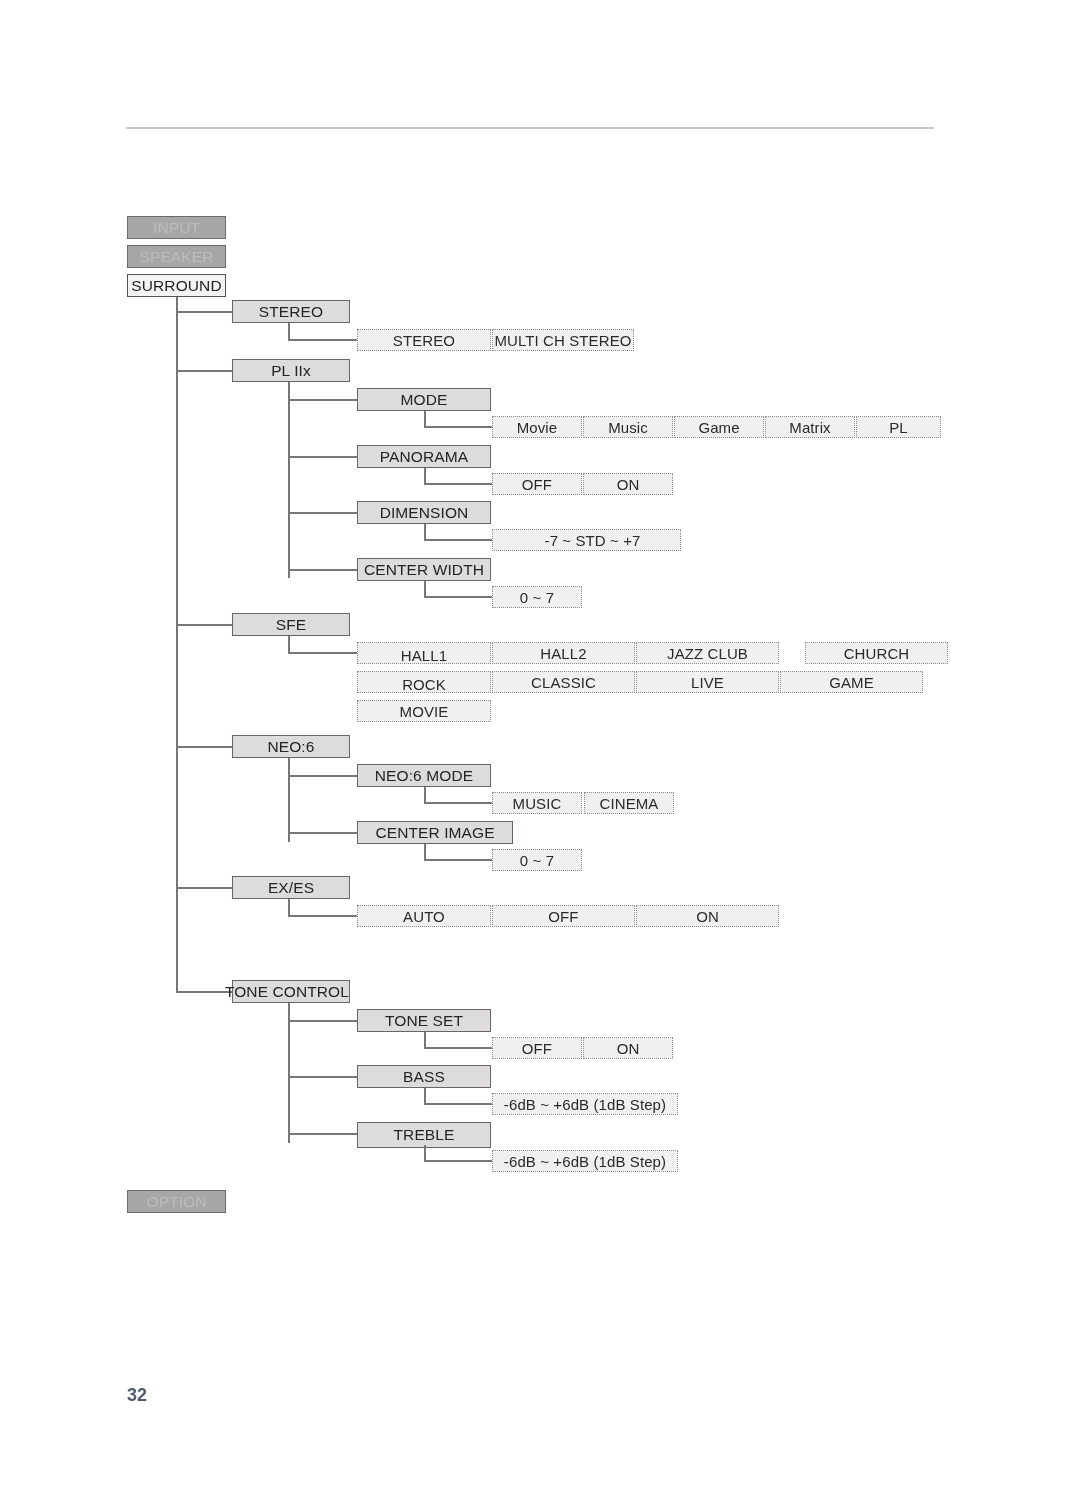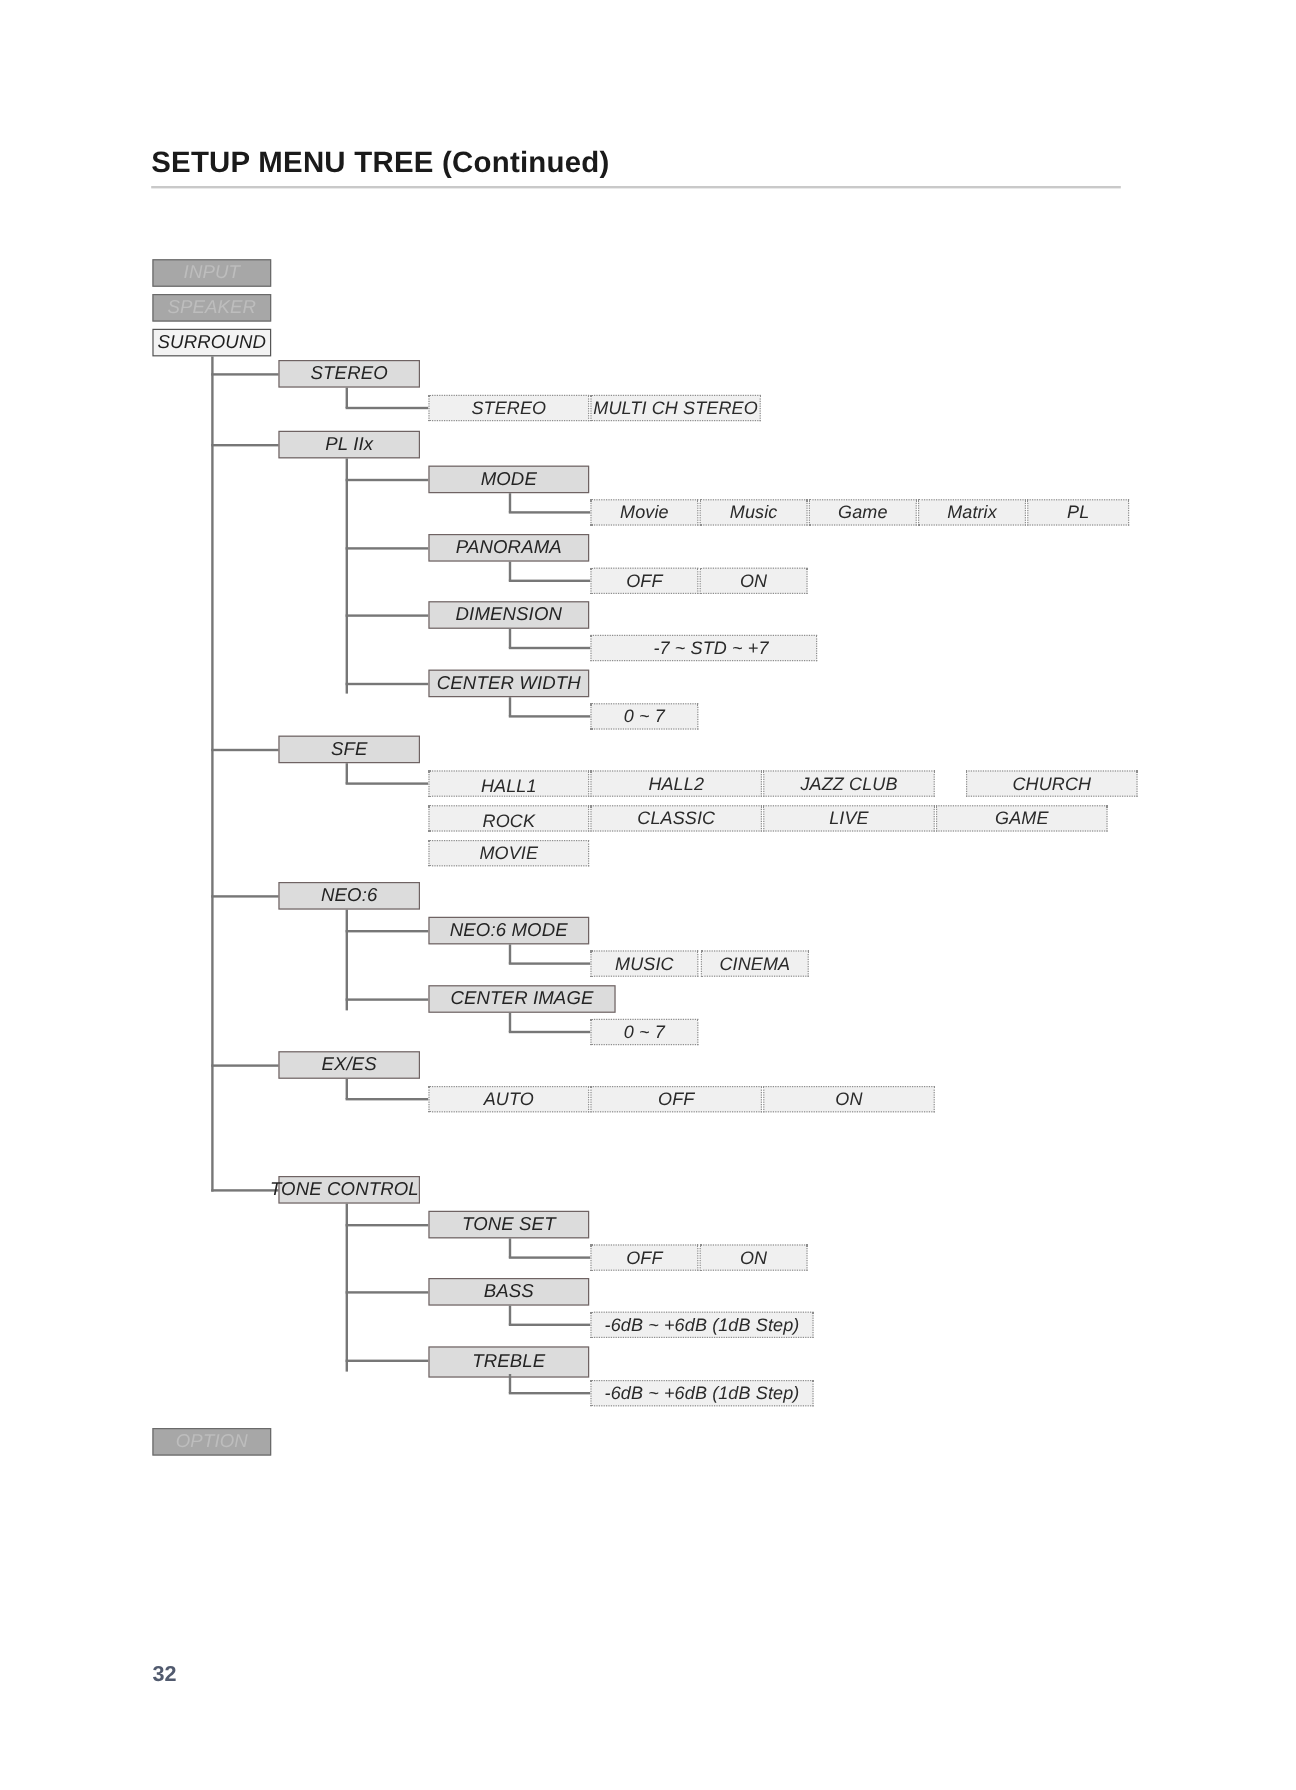--- a/index.html
+++ b/index.html
@@ -36,21 +36,20 @@
     width: 100%;
   }
 
   
   #diagram {
     position: absolute;
     left: 0;
     top: 0;
     width: 1080px;
     height: 1492px;
-    font-style: italic;
   }
   #diagram > * { position: absolute; }
 
   
   .node {
     box-sizing: border-box;
     display: flex;
     align-items: center;
     justify-content: center;
     font-size: 15.5px;
@@ -102,21 +101,20 @@
     top: 1385px;
     font-size: 18px;
     font-weight: bold;
     color: #515a6e;
   }
 </style>
 </head>
 <body>
 
 <div id="page-header">
-  <div id="page-title">SETUP MENU TREE (Continued)</div>
   <div id="title-rule"></div>
 </div>
 
 <div id="diagram">
 
   <div class="node root-dim" style="left:127px; top:216px; width:99px; height:23px;">
     <span>INPUT</span>
   </div>
 
   <div class="node root-dim" style="left:127px; top:245px; width:99px; height:23px;">

